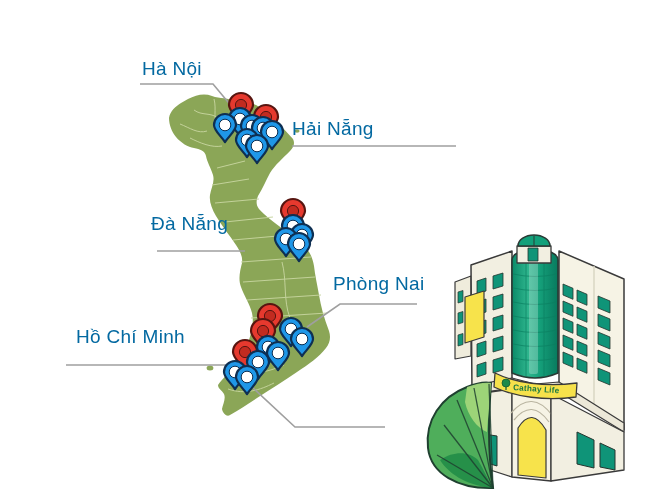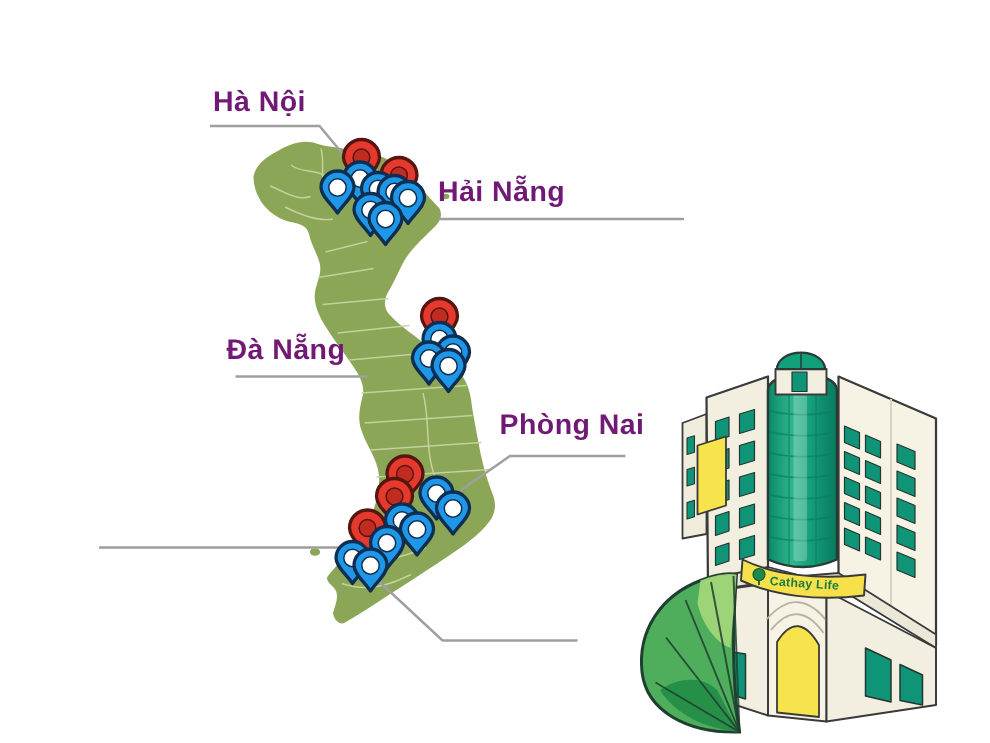--- a/index.html
+++ b/index.html
@@ -1,23 +1,23 @@
 <!DOCTYPE html>
 <html><head>
 <meta charset="utf-8">
 <style>
   html,body{margin:0;padding:0;background:#fff;}
   .stage{position:relative;width:660px;height:495px;background:#ffffff;overflow:hidden;
          font-family:"Liberation Sans",sans-serif;}
   .stage svg{position:absolute;left:0;top:0;}
-  .city-label{position:absolute;font-weight:bold;font-size:19px;color:#701a75;
+  .city-label{position:absolute;font-weight:normal;font-size:19px;color:#0369a1;
               white-space:nowrap;letter-spacing:.3px;line-height:1.1;}
   #lbl-hanoi{left:142px;top:59px;}
   #lbl-haiphong{left:292px;top:119px;}
-  #lbl-danang{left:151px;top:224px;text-align:center;}
+  #lbl-danang{left:151px;top:214px;text-align:center;}
   #lbl-dongnai{left:333px;top:274px;}
   #lbl-hochiminh{left:76px;top:327px;}
   #lbl-cantho{left:312px;top:396px;}
 </style>
 </head>
 <body>
 
 <div class="stage">
 
 <svg width="660" height="495" viewBox="0 0 660 495">
@@ -218,13 +218,14 @@
       <path d="M493,488 L474,388"></path>
       <path d="M493,488 L489,384"></path>
     </g>
   </g>
 </svg>
 
   <div class="city-label" id="lbl-hanoi">Hà Nội</div>
   <div class="city-label" id="lbl-haiphong">Hải Nẵng</div>
   <div class="city-label" id="lbl-danang">Đà Nẵng</div>
   <div class="city-label" id="lbl-dongnai">Phòng Nai</div>
+  <div class="city-label" id="lbl-hochiminh">Hồ Chí Minh</div>
 </div>
 
 </body></html>

